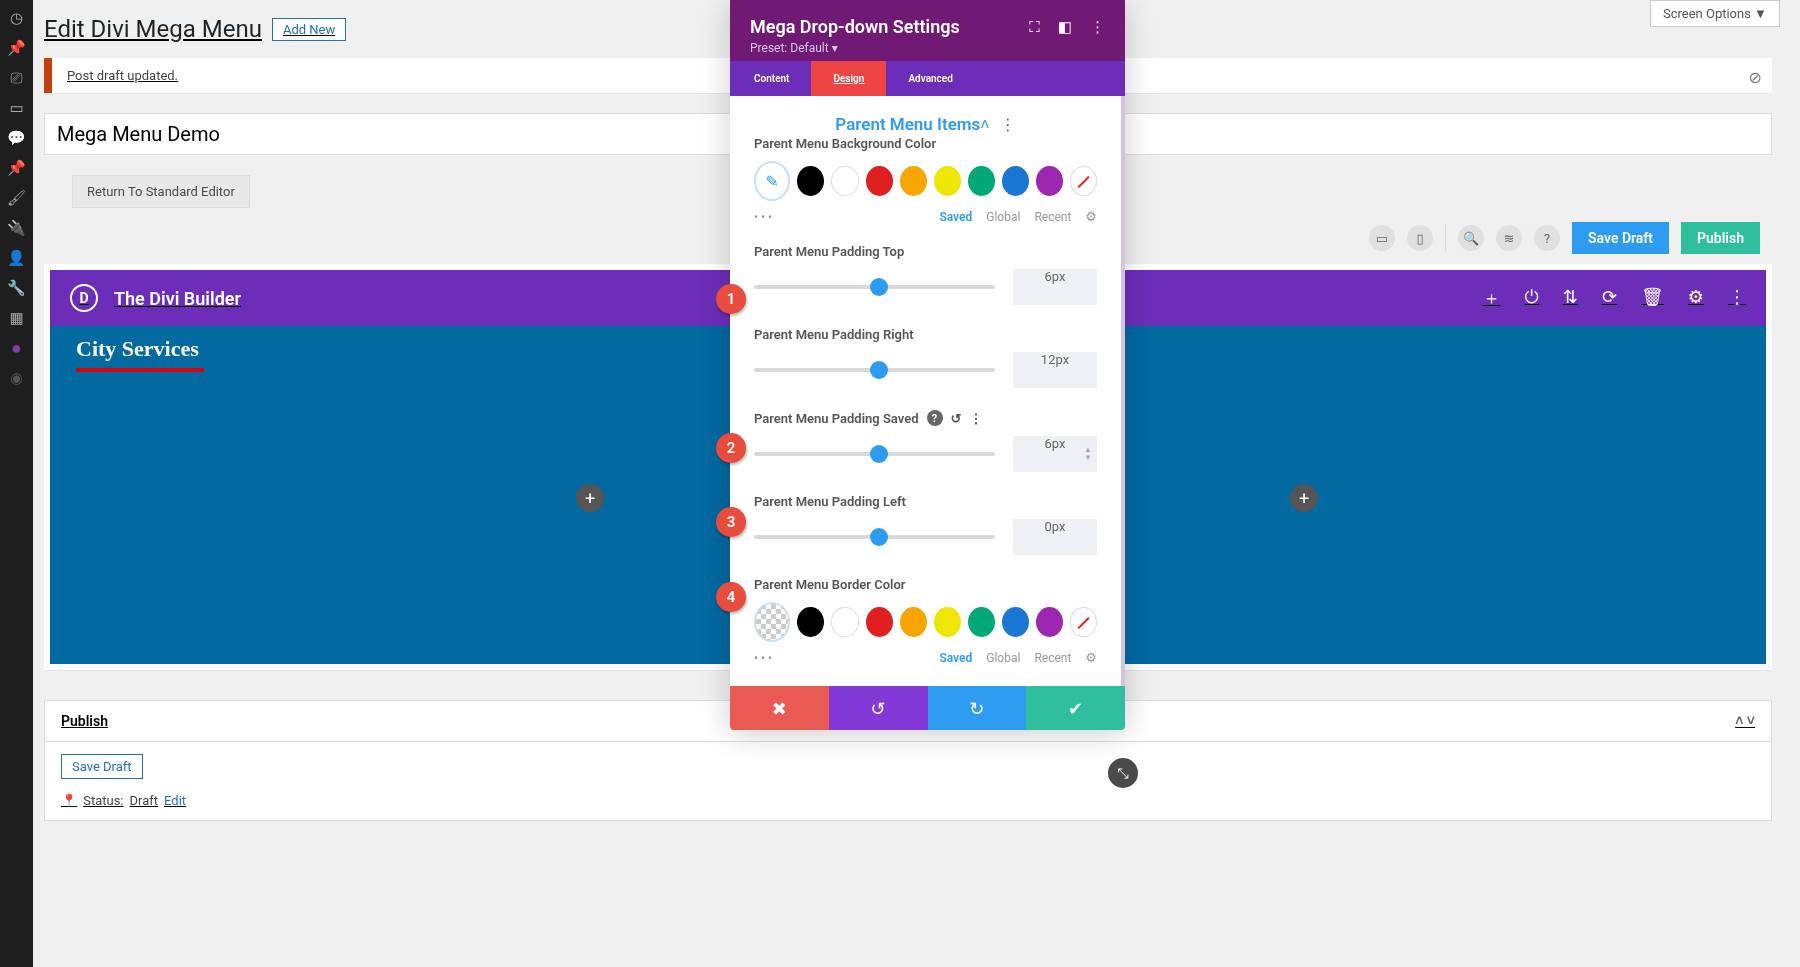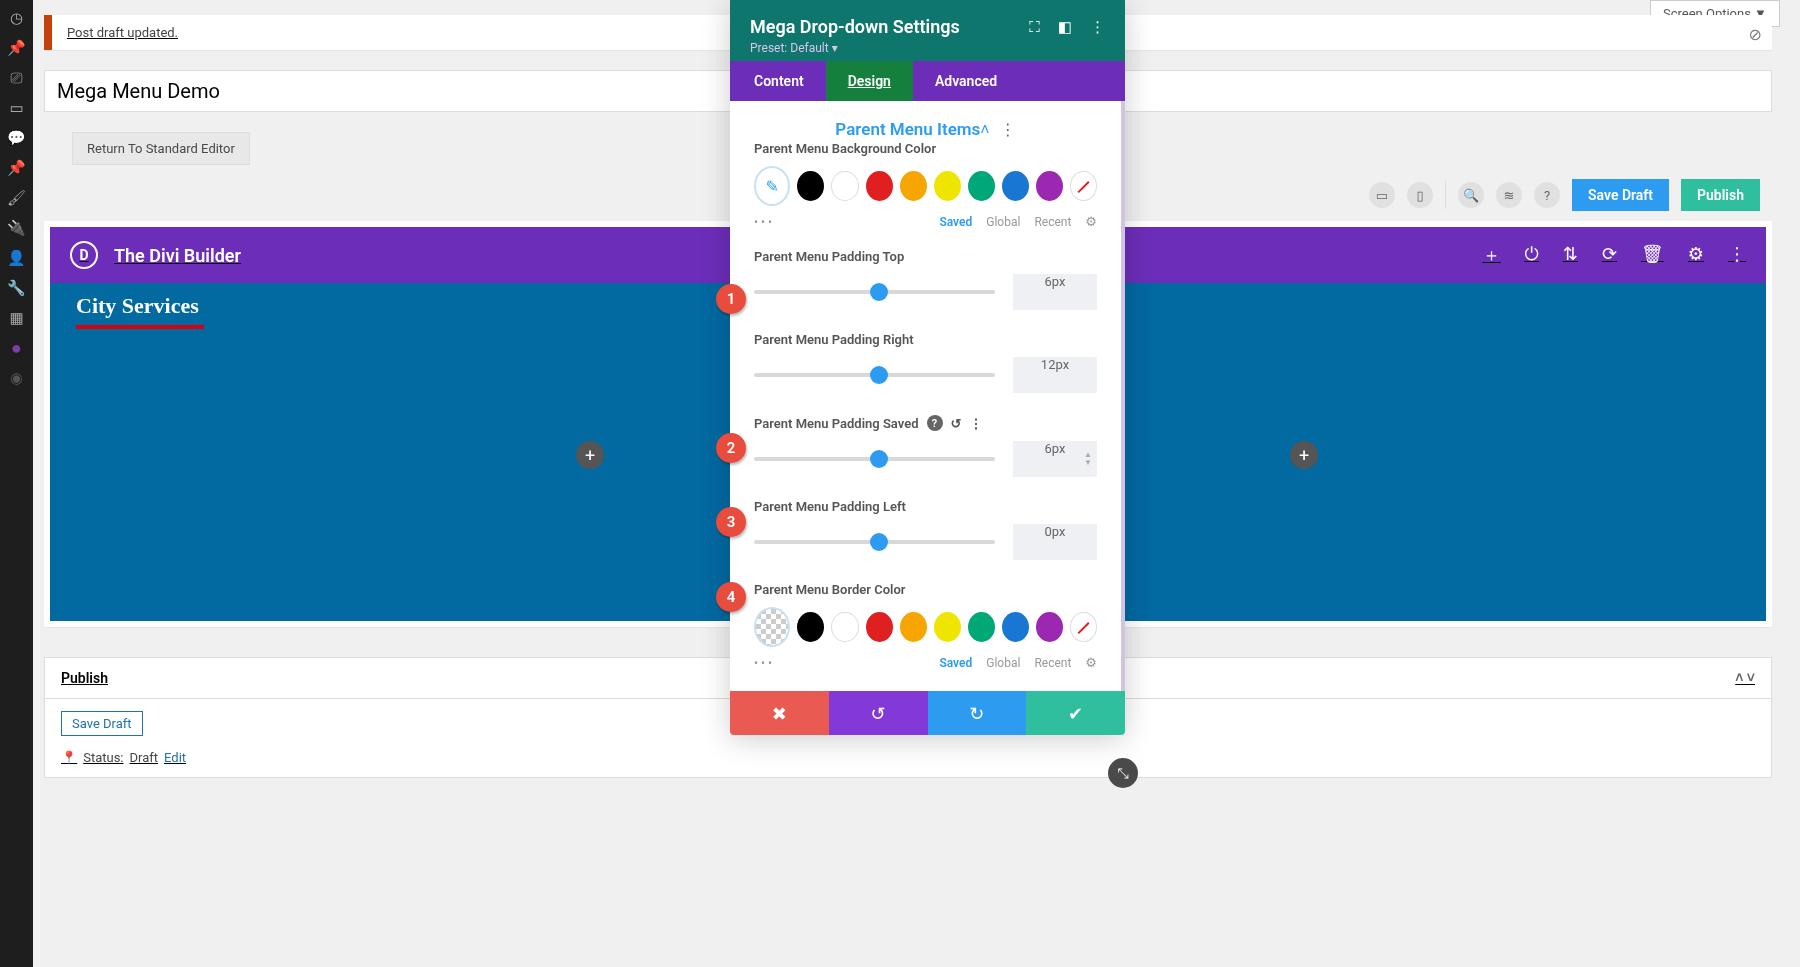--- a/index.html
+++ b/index.html
@@ -47,27 +47,27 @@
 .publish-box { margin-top: 30px; background: #fff; border: 1px solid #dcdcde; }
 .publish-header { display: flex; justify-content: space-between; padding: 12px 16px; font-size: 14px; font-weight: 600; }
 .chevs { display: flex; gap: 6px; color: #666; }
 .publish-body { padding: 12px 16px; border-top: 1px solid #dcdcde; font-size: 13px; color: #444; }
 .save-draft-sm { border: 1px solid #2271b1; color: #2271b1; background: #fff; padding: 4px 10px; font-size: 13px; }
 .status-row { margin-top: 14px; display: flex; align-items: center; gap: 6px; }
 .status-row a { color: #2271b1; text-decoration: none; }
 
 
 .modal { position: absolute; left: 730px; top: 0; width: 395px; background: #fff; border-radius: 0 0 4px 4px; box-shadow: 0 4px 30px rgba(0,0,0,0.2); overflow: hidden; }
-.modal-header { background: #0f766e; padding: 16px 20px 6px; position: relative; }
+.modal-header { background: #701a75; padding: 16px 20px 6px; position: relative; }
 .modal-title { color: #fff; font-size: 18px; font-weight: 600; }
 .modal-preset { color: #d4c5ea; font-size: 12px; margin-top: 4px; }
 .modal-header-icons { position: absolute; right: 20px; top: 18px; display: flex; gap: 18px; color: #fff; font-size: 15px; }
 .modal-tabs { display: flex; background: #6c2eb9; }
-.modal-tab { flex: none; padding: 12px 22px; color: #fff; font-size: 14px; font-weight: 600; text-align: center; }
-.modal-tab.active { background: #15803d; text-decoration: underline; }
+.modal-tab { flex: none; padding: 12px 22px; color: #fff; font-size: 10px; font-weight: 600; text-align: center; }
+.modal-tab.active { background: #ef4444; text-decoration: underline; }
 .modal-tab:first-child { padding-left: 24px; }
 
 .modal-body { padding: 18px 24px 8px; max-height: 590px; overflow-y: auto; border-right: 4px solid #d0c4e2; }
 .section-toggle { display: flex; justify-content: center; align-items: center; cursor: pointer; margin-bottom: 2px; }
 .section-toggle.open .section-title { color: #2d9cf0; font-weight: 600; font-size: 17px; }
 .section-toggle .section-title { color: #555; font-weight: 600; font-size: 17px; }
 .toggle-icons { display: flex; gap: 10px; color: #2d9cf0; align-items: center; }
 .toggle-icons .more { color: #666; }
 
 .setting-label { font-size: 13px; font-weight: 600; color: #555; margin-bottom: 10px; display: flex; align-items: center; gap: 8px; }
@@ -119,20 +119,24 @@
   <div class="icn">👤</div>
   <div class="icn">🔧</div>
   <div class="icn">▦</div>
   <div class="icn dot">●</div>
   <div class="icn" style="color:#555">◉</div>
 </div>
 
 <div class="main">
   <div class="screen-options">Screen Options ▼</div>
 
+  <div class="page-title-row">
+    <h1 class="page-title">Edit Divi Mega Menu</h1>
+    <button class="add-new">Add New</button>
+  </div>
 
   <div class="notice">
     <span>Post draft updated.</span>
     <span class="dismiss">⊘</span>
   </div>
 
   <input class="title-input" value="Mega Menu Demo" style="">
 
   <button class="return-btn">Return To Standard Editor</button>
 

